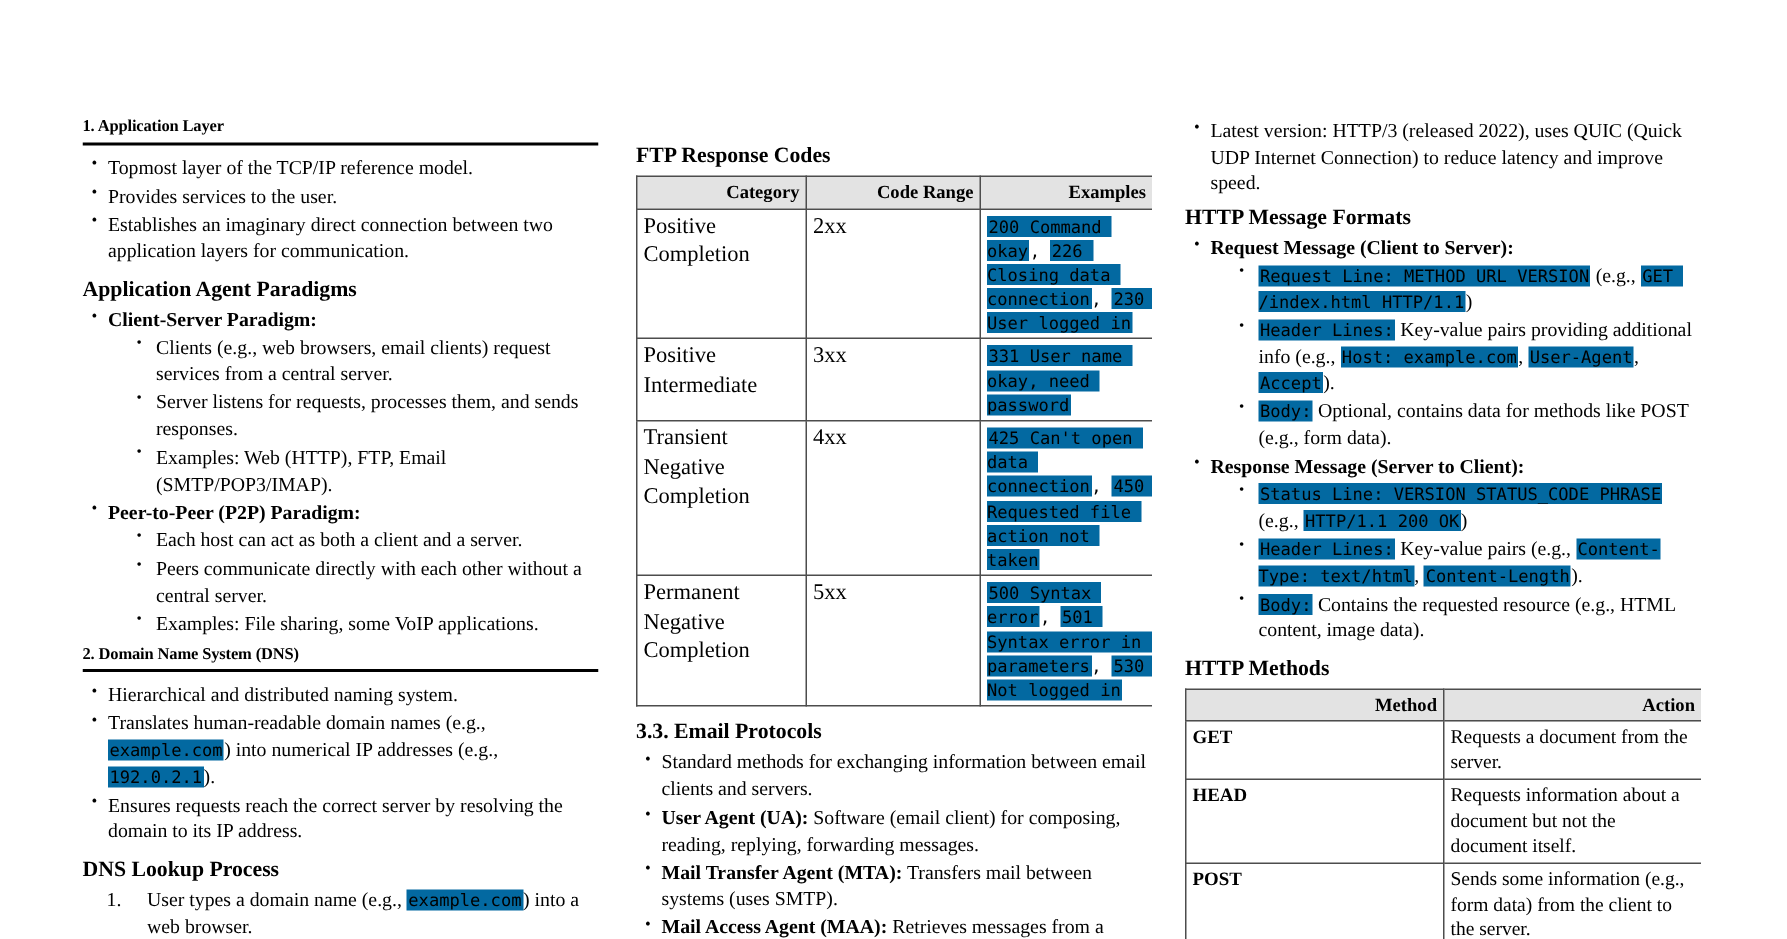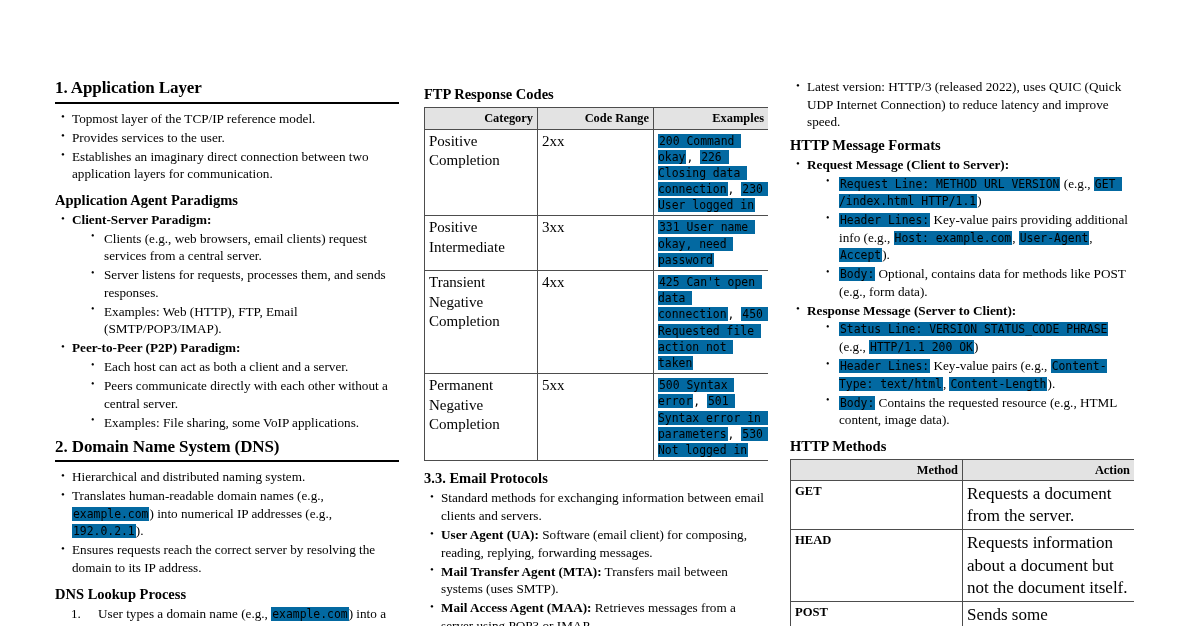--- a/index.html
+++ b/index.html
@@ -24,36 +24,36 @@
     position: absolute;
     top: 78px;
     width: 344px;
     overflow: hidden;
   }
   .col-1 { left: 55px;  height: 552px; }
   .col-2 { left: 424px; height: 552px; }
   .col-3 { left: 790px; height: 552px; }
 
   h1.sec {
-    font-size: 17px;
+    font-size: 11px;
     font-weight: bold;
     margin: 0 0 6px 0;
     padding: 0 0 4px 0;
     border-bottom: 2.5px solid #000;
     letter-spacing: -0.1px;
     line-height: 1.15;
   }
   h2.sub {
     font-size: 14.5px;
     font-weight: bold;
     margin: 9px 0 2px 0;
     line-height: 1.2;
   }
   h2.sub.tight { margin-top: 6px; }
-  h2.sub.first { margin-top: 8px; }
+  h2.sub.first { margin-top: 18px; }
 
   ul, ol {
     margin: 0;
     padding: 0;
     list-style: none;
   }
   li {
     position: relative;
     font-size: 13.2px;
     line-height: 1.33;
@@ -139,21 +139,21 @@
     font-family: "DejaVu Sans Mono", "Liberation Mono", monospace;
     font-size: 11.4px;
     line-height: 1.42;
     padding-top: 3px;
   }
   table.ftp td.examples .code { padding: 0 1px; }
 
   table.methods col.m1 { width: 172px; }
   table.methods col.m2 { width: 172px; }
   table.methods td.method { font-weight: bold; font-size: 12.6px; }
-  table.methods td.action { font-size: 17px; }
+  table.methods td.action { font-size: 13px; }
 
   .spacer-sm { height: 4px; }
 </style>
 </head>
 <body>
 
 <div class="page">
 
   <div class="col col-1">
 

